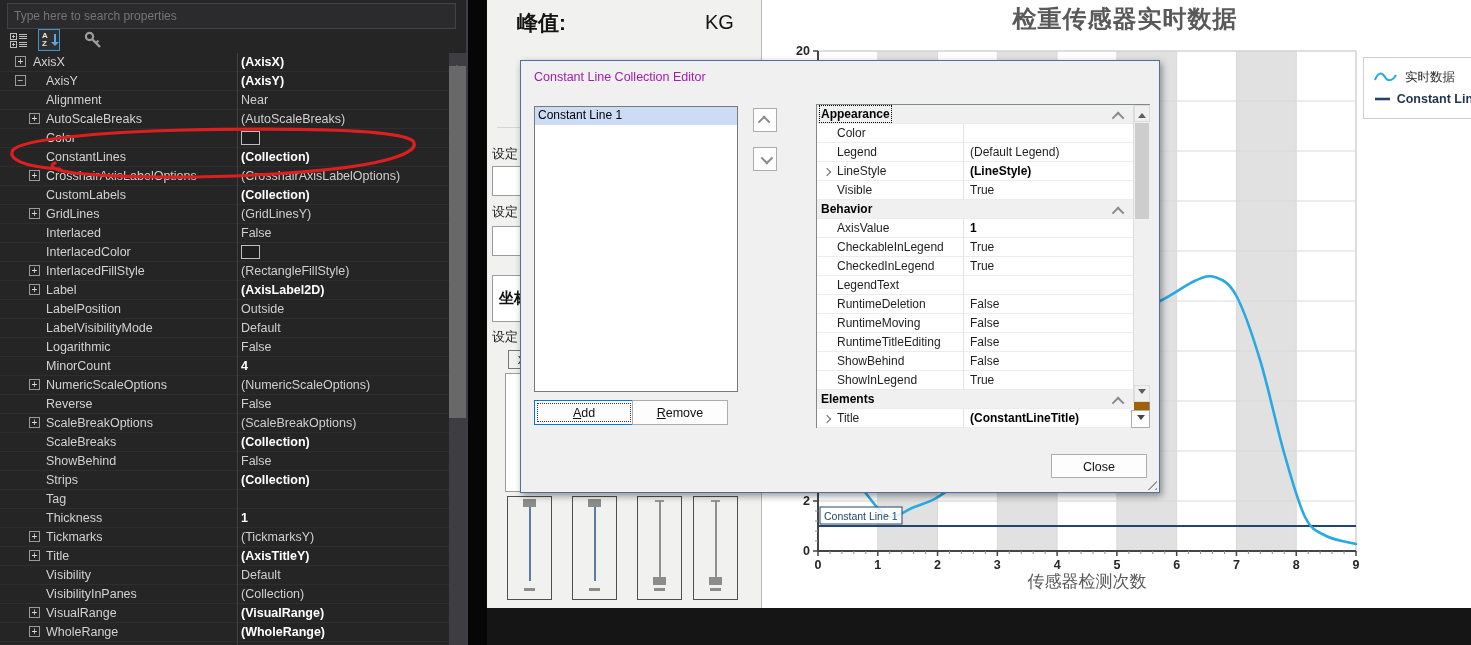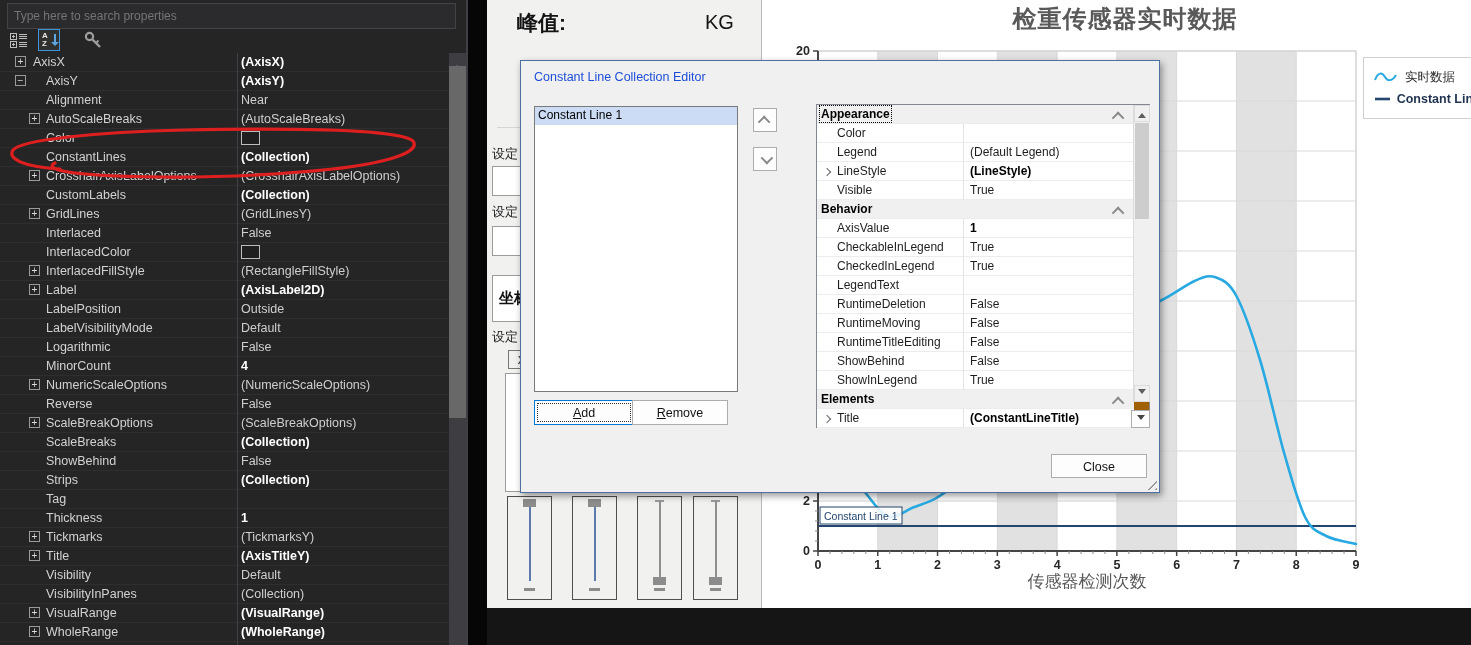--- a/index.html
+++ b/index.html
@@ -45,21 +45,21 @@
   
   #chart-panel{position:absolute;left:762px;top:0;width:709px;height:608px;background:#fff;z-index:1;}
   #chart-title{position:absolute;left:163px;top:3px;width:400px;text-align:center;font-size:24px;font-weight:bold;color:#595959;letter-spacing:1px;}
   #chart-xlabel{position:absolute;left:125px;top:570px;width:400px;text-align:center;font-size:17px;color:#595959;}
   #chart-legend{position:absolute;left:601px;top:57px;width:118px;background:#fff;border:1px solid #cfcfcf;padding:8px 0 8px 10px;box-sizing:border-box;}
   .legend-item{display:flex;align-items:center;gap:7px;height:22px;}
   .legend-item .lbl{font-size:12.5px;color:#2b2b2b;white-space:nowrap;}
   .legend-item .lbl.b{font-weight:bold;color:#1f3250;}
   
   #dialog{position:absolute;left:520px;top:60px;width:640px;height:433px;background:#f0f0f0;border:1px solid #4f6f9f;box-shadow:2px 3px 7px rgba(0,0,0,.40);box-sizing:border-box;z-index:10;}
-  #dialog-title{position:absolute;left:13px;top:9px;font-size:12.5px;color:#1d4ed8;}
+  #dialog-title{position:absolute;left:13px;top:9px;font-size:12.5px;color:#a21caf;}
   #dlg-list{position:absolute;left:13px;top:45px;width:204px;height:286px;background:#fff;border:1px solid #7a7a7a;box-sizing:border-box;overflow:hidden;}
   .dlg-list-item{height:18px;font-size:12px;color:#000;padding:1px 0 0 3px;box-sizing:border-box;}
   .dlg-list-item.sel{background:#cbdcf4;}
   .updown-btn{position:absolute;left:232px;width:24px;height:24px;background:#fdfdfd;border:1px solid #adadad;box-sizing:border-box;display:flex;align-items:center;justify-content:center;}
   .chev{width:7px;height:7px;border-top:2px solid #8a8a8a;border-left:2px solid #8a8a8a;display:inline-block;}
   .chev.up{transform:rotate(45deg) translateY(2px);}
   .chev.down{transform:rotate(225deg) translateY(2px);}
   .dlg-btn{position:absolute;height:25px;background:#fdfdfd;border:1px solid #adadad;font-size:12.5px;color:#111;text-align:center;line-height:23px;box-sizing:border-box;font-family:"Liberation Sans",sans-serif;}
   #btn-add{left:13px;top:339px;width:100px;border:1px solid #0078d7;outline:1px dotted #333;outline-offset:-4px;}
   #btn-remove{left:111px;top:339px;width:96px;}

